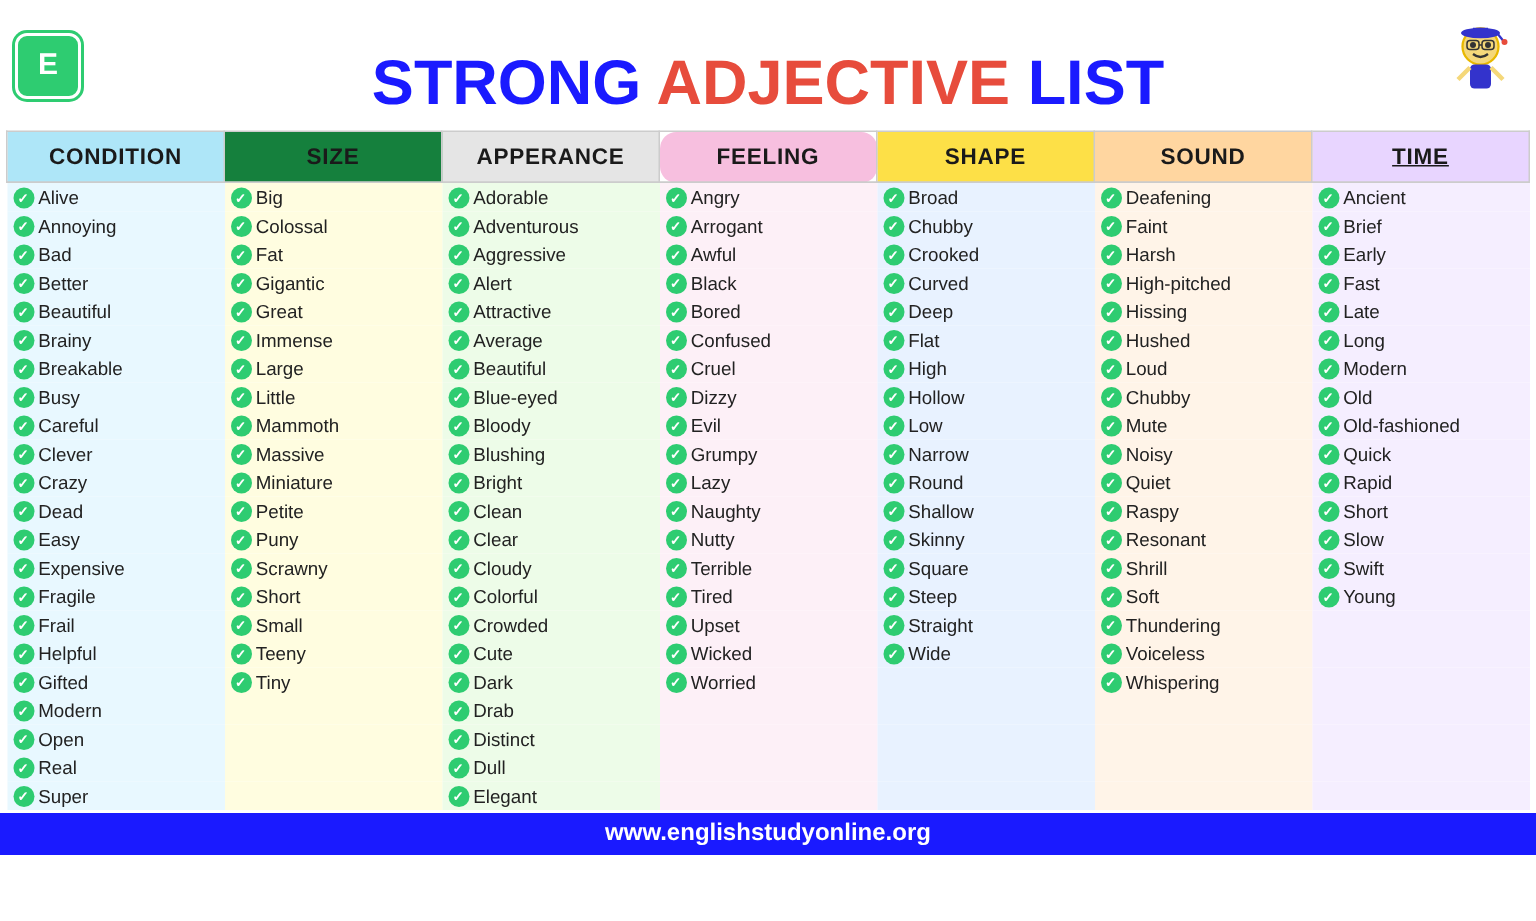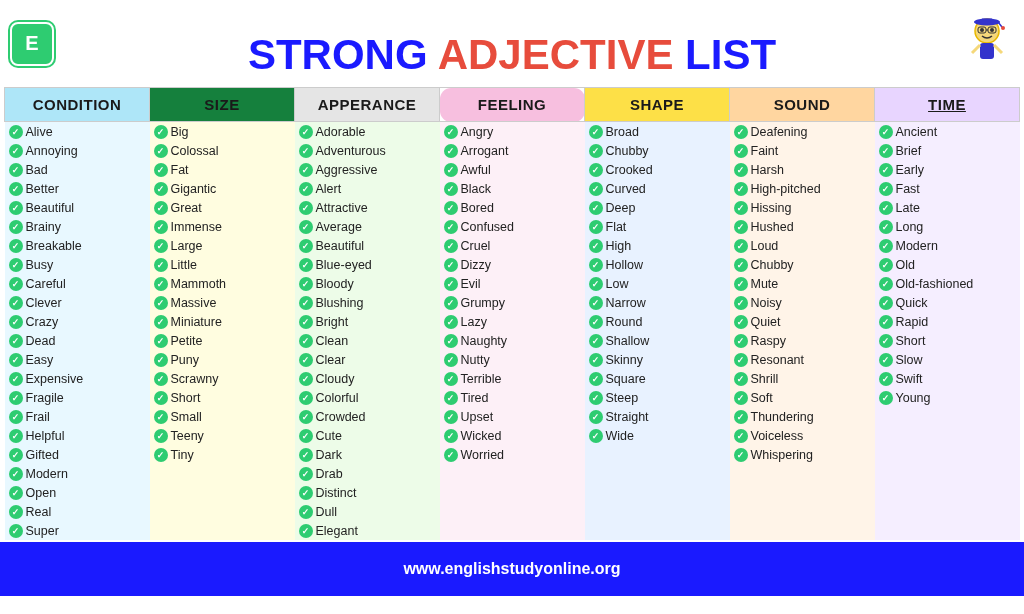--- a/index.html
+++ b/index.html
@@ -143,21 +143,21 @@
       color: #222;
     }
 
     
     .footer {
       background: #1a1aff;
       color: #fff;
       text-align: center;
       font-size: 16px;
       font-weight: bold;
-      padding: 18px;
+      padding: 5px;
       width: 100%;
     }
 
     .table-container { position: relative; z-index: 1; }
   </style>
 </head>
 <body>
 
 <div class="page-wrapper">
   <div class="header">

